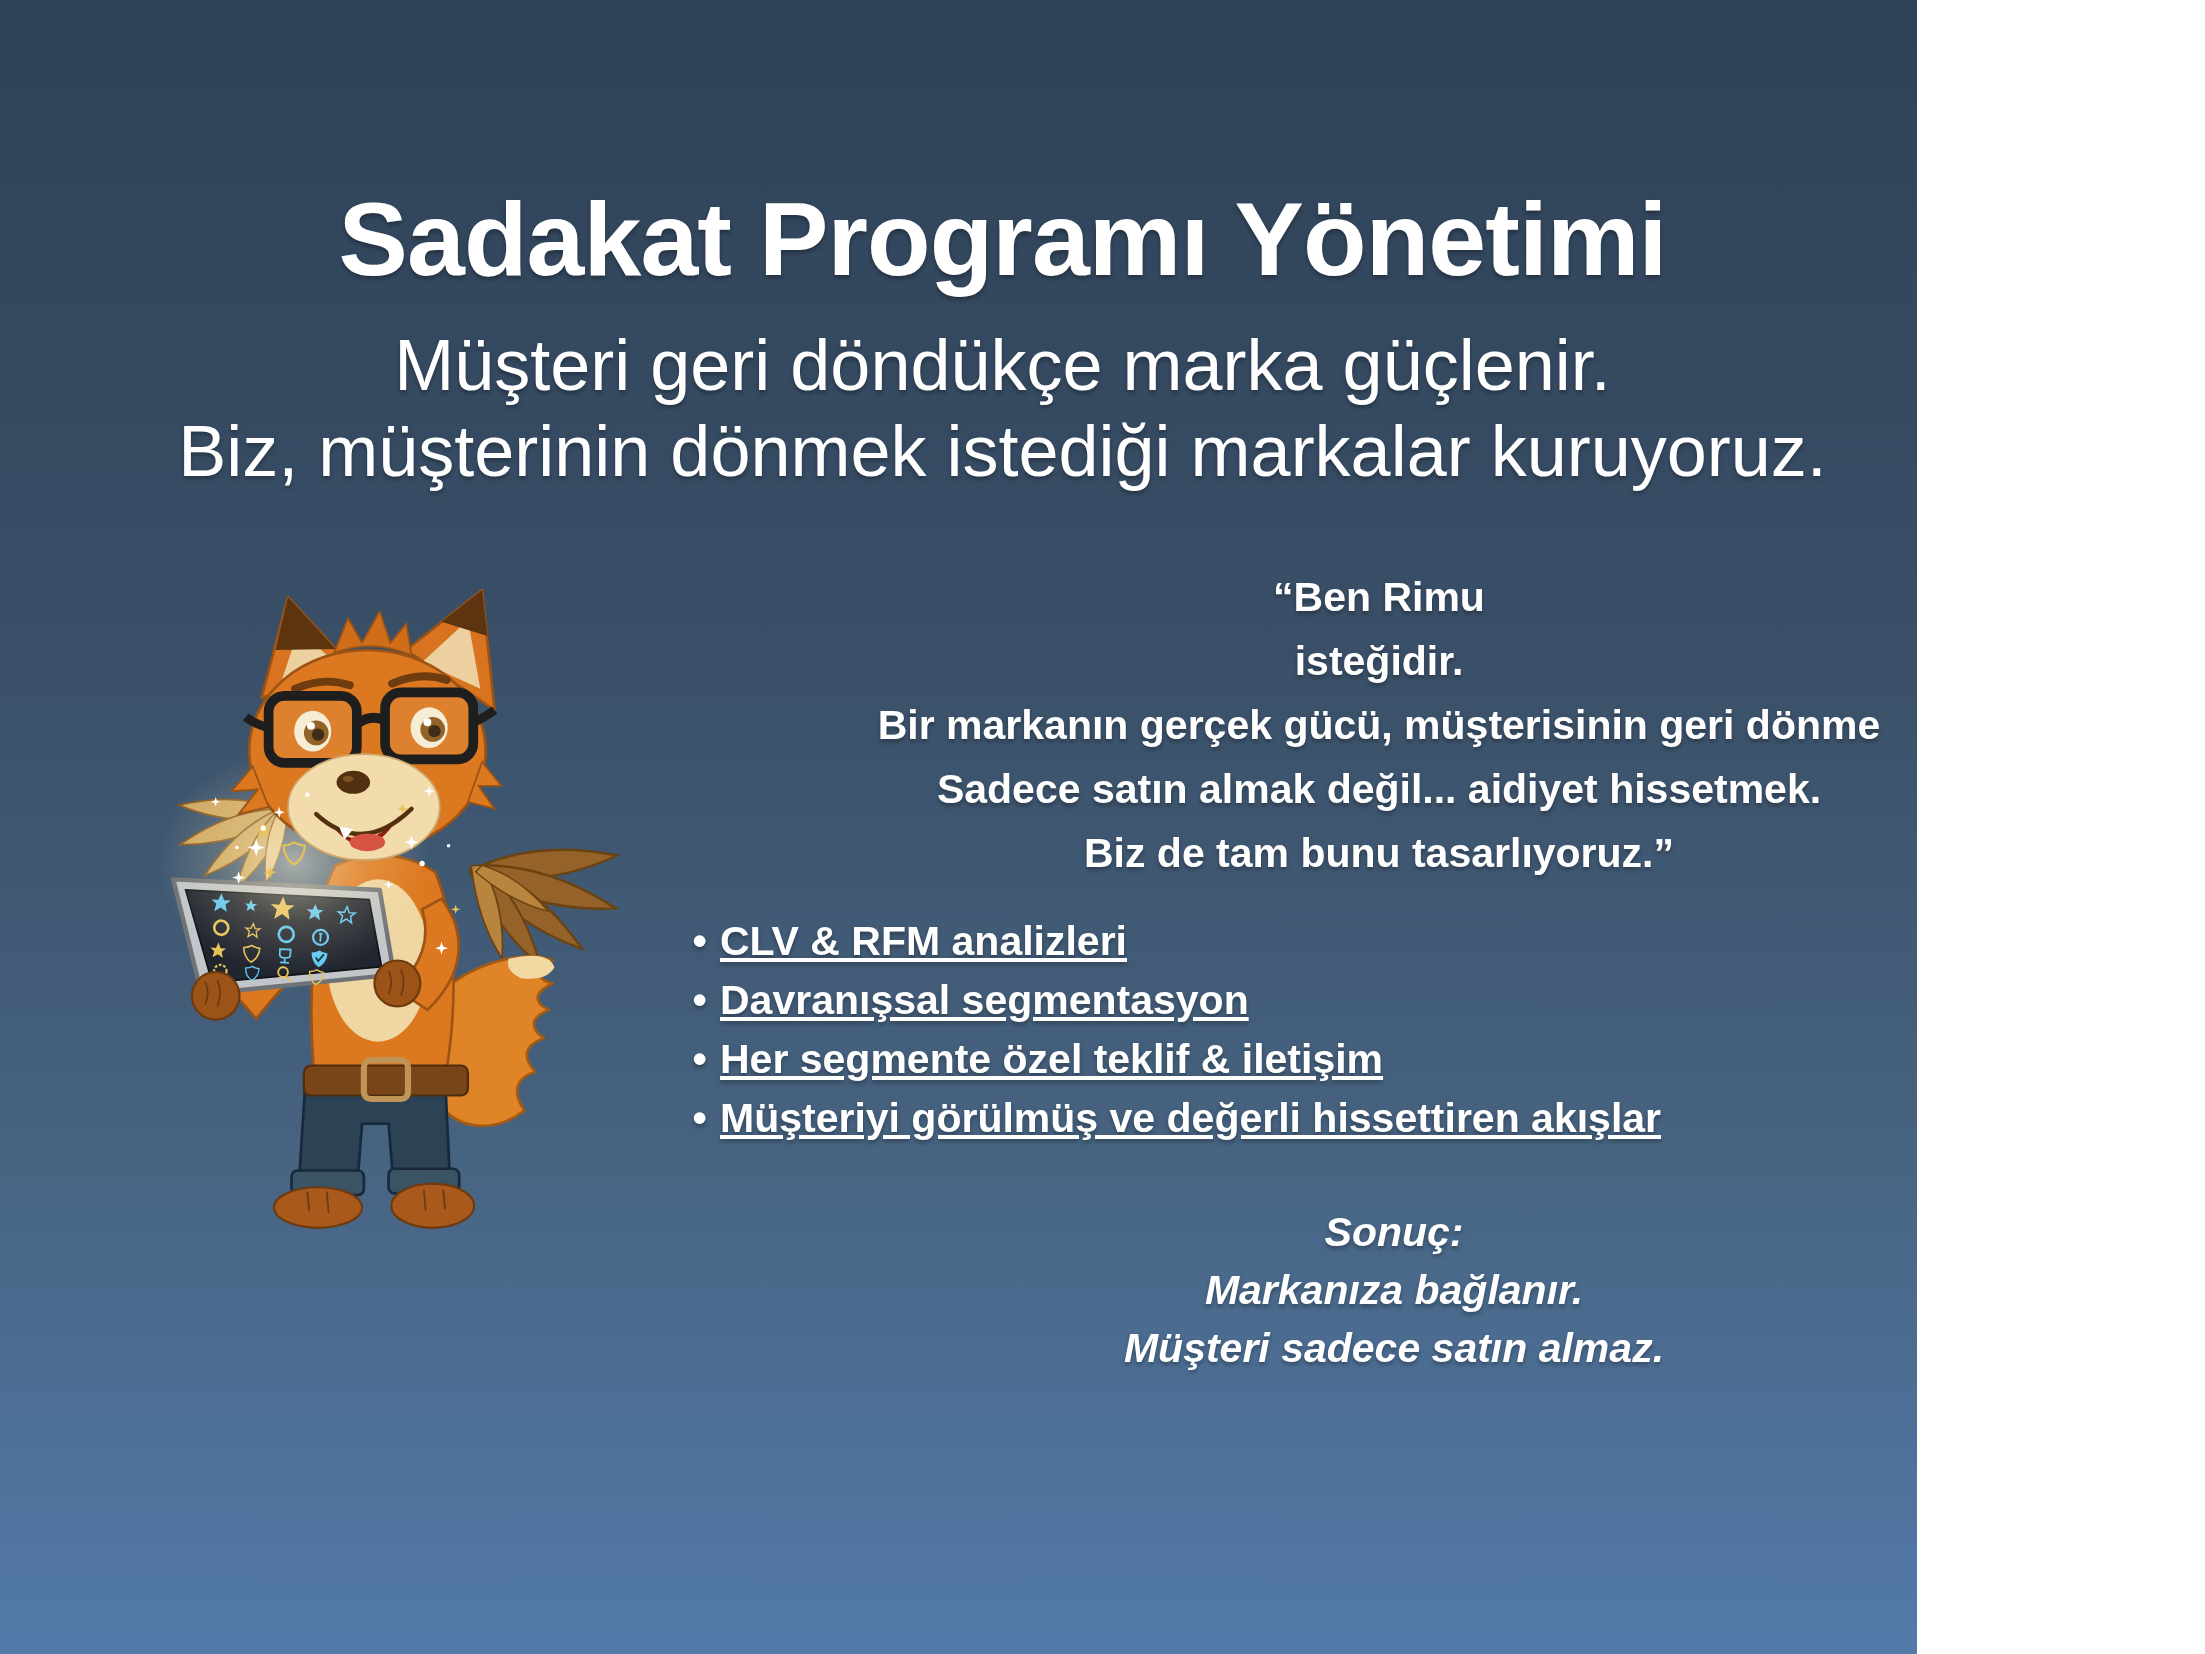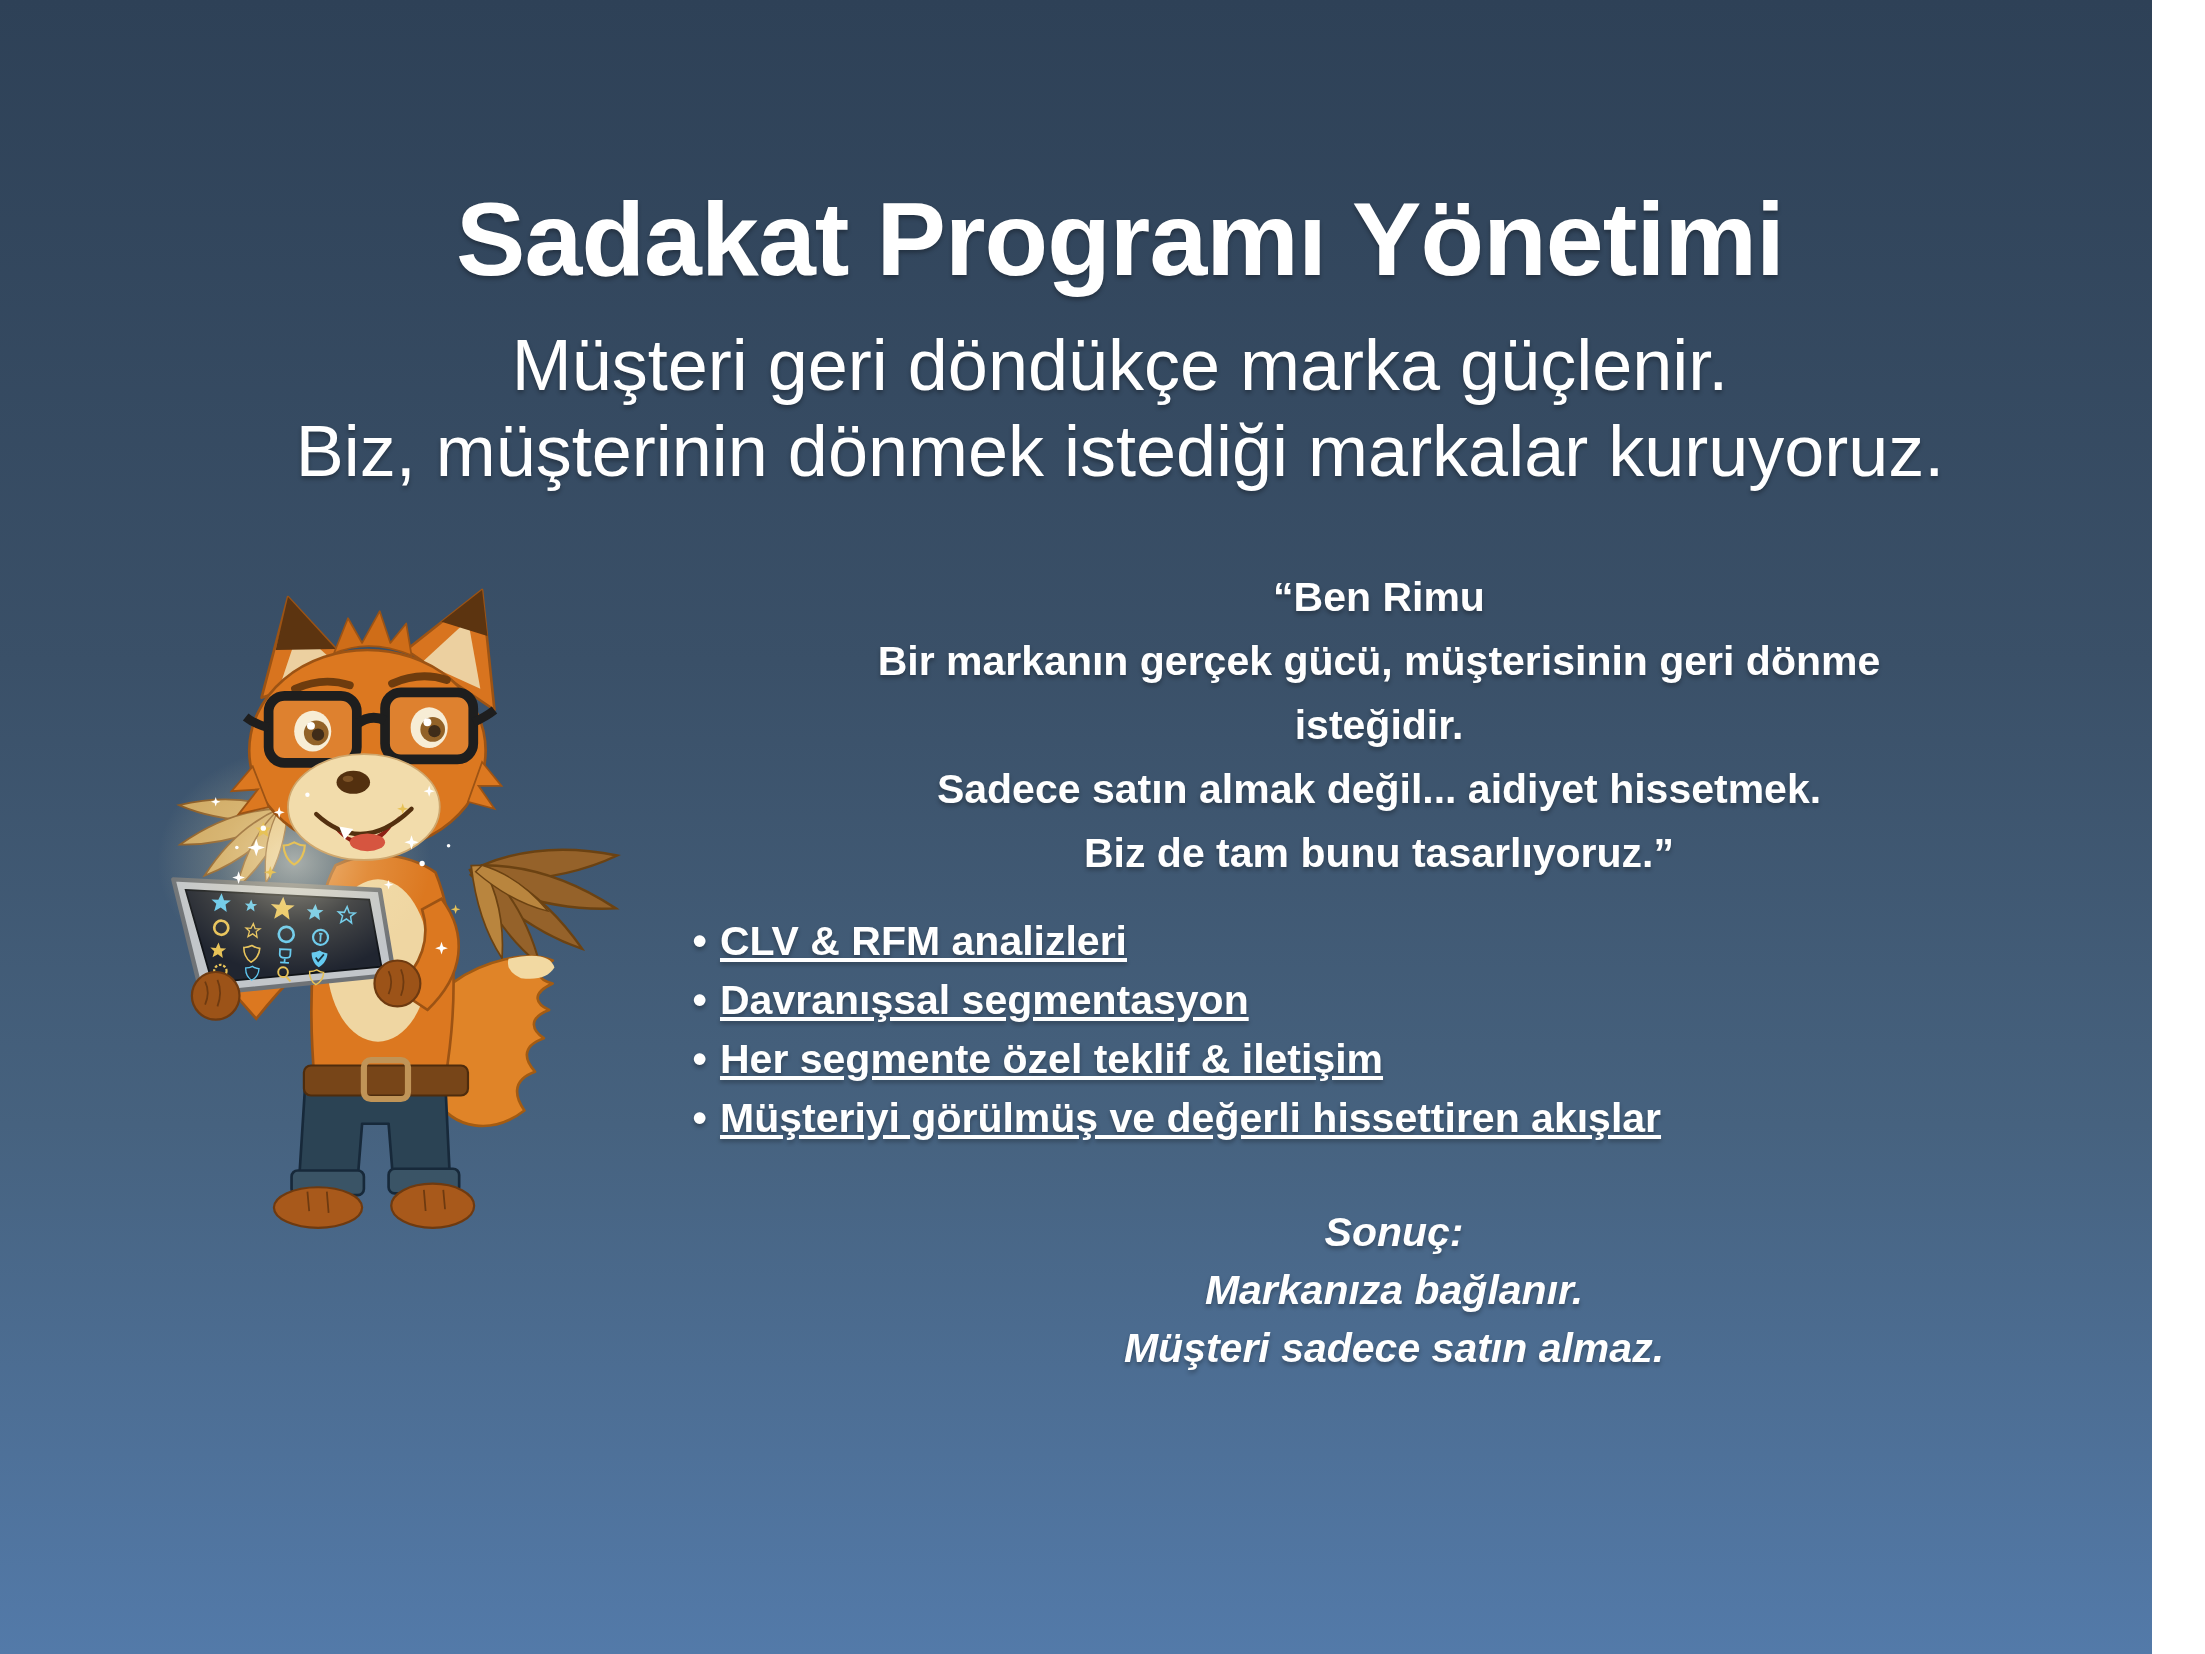--- a/index.html
+++ b/index.html
@@ -3,21 +3,21 @@
 <meta charset="utf-8">
 <style>
   html, body { margin: 0; padding: 0; }
   body {
     width: 2206px; height: 1654px;
     font-family: "Liberation Sans", sans-serif;
     overflow: hidden;
   }
   .slide {
     position: relative;
-    width: 2152px; height: 1654px;
+    width: 1917px; height: 1654px;
     background: linear-gradient(180deg, #2e4157 0%, #3a5068 40%, #46627f 68%, #537aa9 100%);
     color: #ffffff;
     overflow: hidden;
   }
   .txt { text-shadow: 0 2.6px 4.4px rgba(0,0,0,0.30); }
 
   .header {
     position: absolute; left: 88px; right: 0; top: 182px;
     text-align: center;
   }
@@ -64,22 +64,22 @@
   </div>
 
   <div class="subtitle txt">
     <div>Müşteri geri döndükçe marka güçlenir.</div>
     <div>Biz, müşterinin dönmek istediği markalar kuruyoruz.</div>
   </div>
 
   <div class="content-col">
     <div class="quote txt">
       <div>“Ben Rimu</div>
+      <div>isteğidir.</div>
       <div>Bir markanın gerçek gücü, müşterisinin geri dönme</div>
-      <div>isteğidir.</div>
       <div>Sadece satın almak değil... aidiyet hissetmek.</div>
       <div>Biz de tam bunu tasarlıyoruz.”</div>
     </div>
 
     <div class="bullets">
       <div class="bullet-row txt">
         <span class="bullet-marker">•</span>
         <span class="bullet-text">CLV &amp; RFM analizleri</span>
       </div>
       <div class="bullet-row txt">

